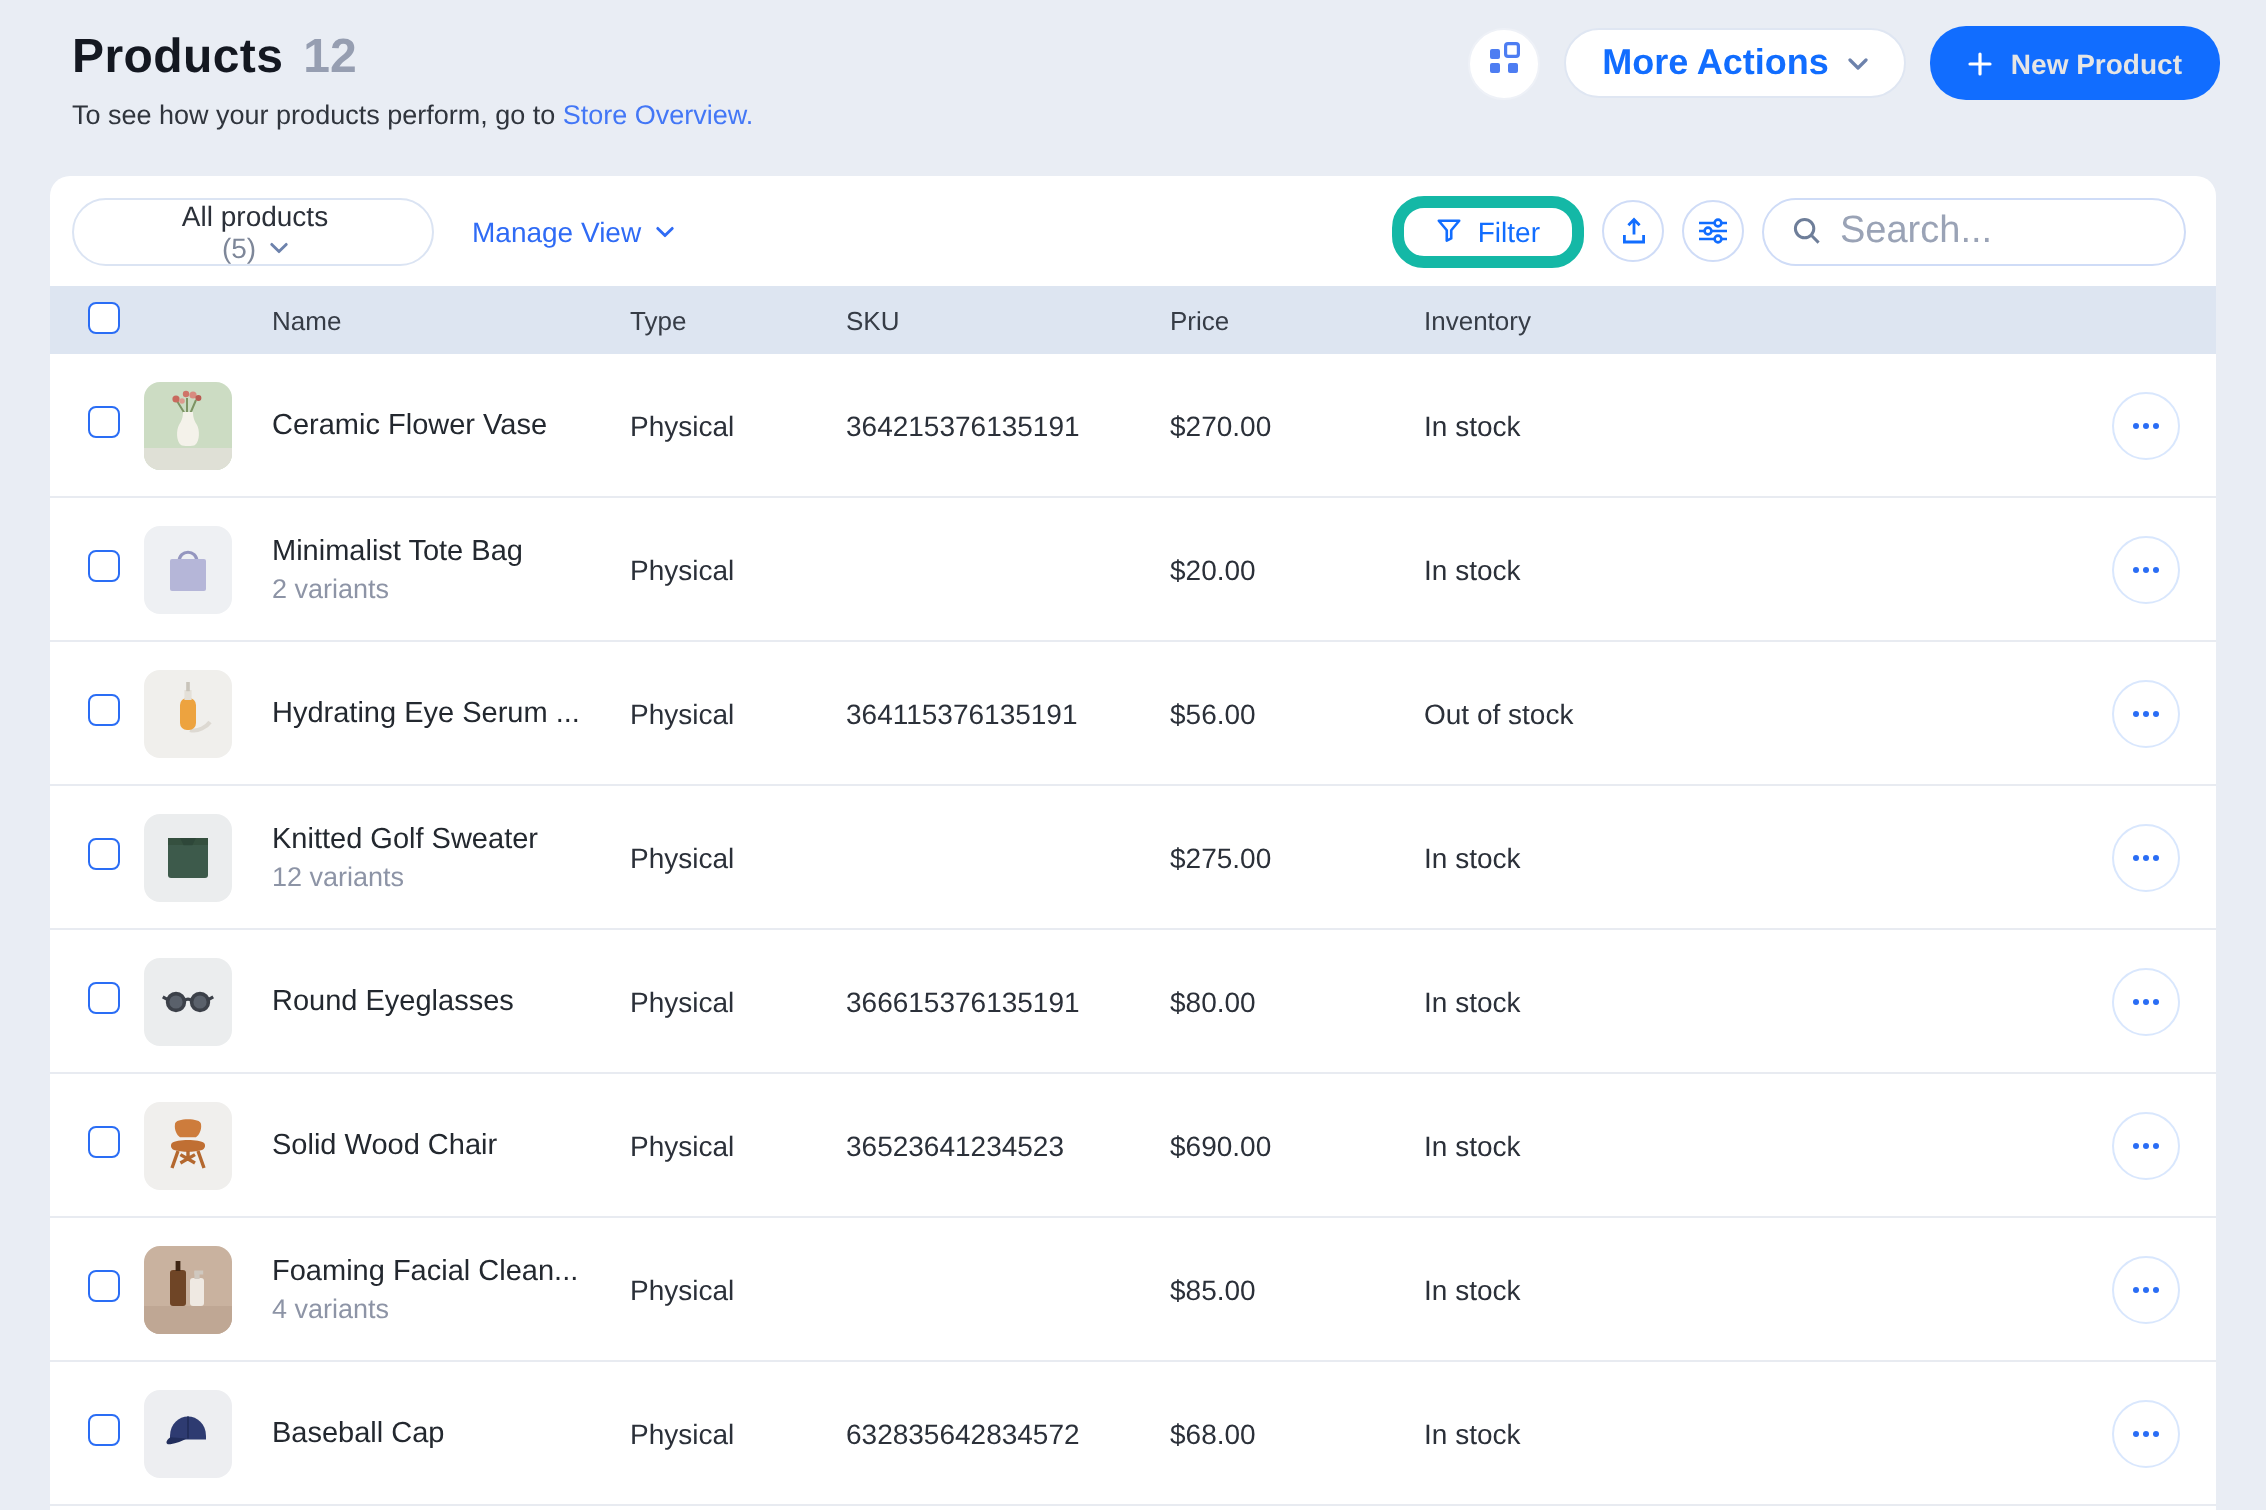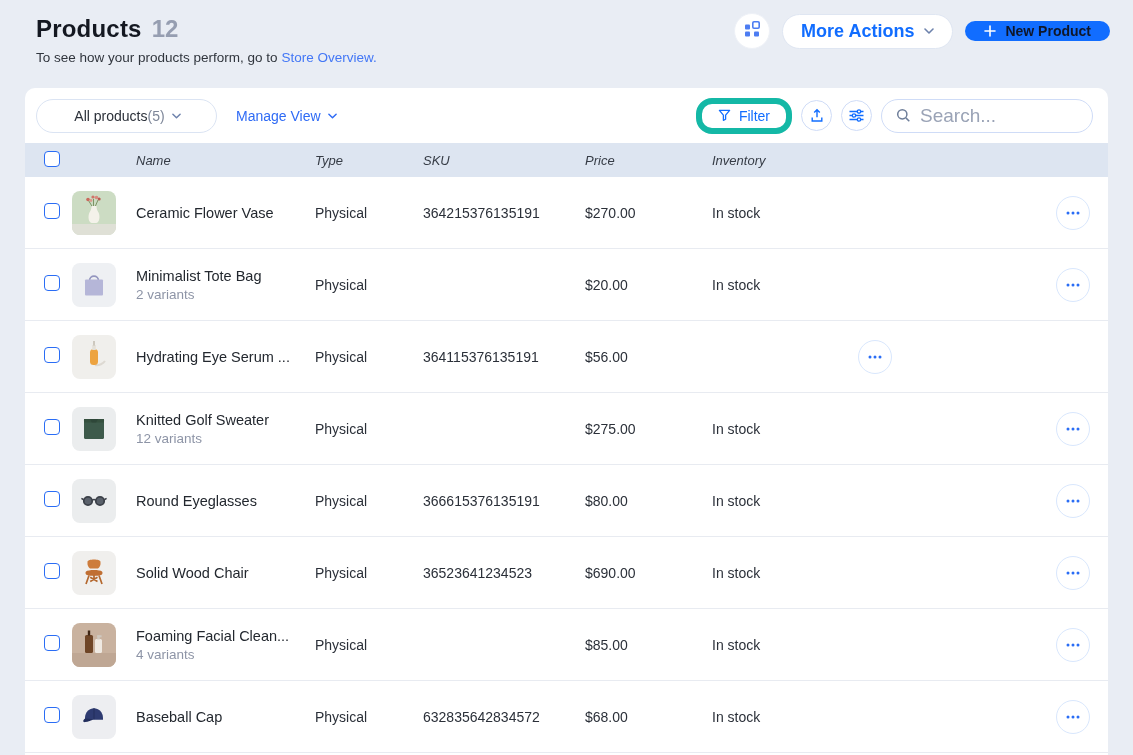--- a/index.html
+++ b/index.html
@@ -23,37 +23,37 @@
   .icon-circle-lg {
     width:36px; height:36px; border-radius:50%; background:#fff; border:1px solid #eef1f7;
     display:grid; place-items:center; cursor:pointer;
   }
   .btn-secondary {
     height:35px; padding:0 18px; border-radius:18px; background:#fff; border:1px solid #dfe6f2;
     color:#116dff; font-size:18px; font-weight:600; display:flex; align-items:center; gap:10px; cursor:pointer;
     font-family:inherit;
   }
   .btn-primary {
-    height:20px; padding:0 19px; border-radius:18px; background:#116dff; border:none;
-    color:#0f172a; font-size:14px; font-weight:600; display:flex; align-items:center; gap:9px; cursor:pointer;
+    height:37px; padding:0 19px; border-radius:18px; background:#116dff; border:none;
+    color:#e5e5e5; font-size:14px; font-weight:600; display:flex; align-items:center; gap:9px; cursor:pointer;
     font-family:inherit;
   }
 
   
   .card {
     position:absolute; left:25px; top:88px; width:1083px; height:667px;
     background:#fff; border-radius:10px 10px 0 0;
   }
 
   
   .toolbar { height:55px; display:flex; align-items:center; padding:0 15px 0 11px; }
   .view-pill {
     width:181px; height:34px; border:1px solid #dbe4f3; border-radius:17px; background:#fff;
-    display:flex; align-items:center; justify-content:center; padding:0 13px 0 15px;
-    font-size:14px; cursor:pointer;
+    display:flex; align-items:center; justify-content:space-between; padding:0 13px 0 15px;
+    font-size:14px; cursor:pointer;flex-direction:column;
   }
   .view-pill .vlabel { color:#2b3039; font-weight:400; }
   .view-pill .vright { display:flex; align-items:center; gap:7px; color:#7e8799; }
   .chev { color:#6d82ac; display:inline-flex; }
   .manage-view { margin-left:19px; display:flex; align-items:center; gap:7px; color:#2f6bf5; font-size:14px; cursor:pointer; }
   .manage-view .chev { color:#2f6bf5; }
 
   .toolbar-right { margin-left:auto; display:flex; align-items:center; gap:9px; }
   .filter-pill {
     height:32px; padding:12px 16px; border:6px solid #14b8a6; border-radius:16px; background:#fff;
@@ -74,21 +74,21 @@
   }
   .search-box input::placeholder { color:#9aa3b6; }
 
   
   .grid-cols {
     display:grid;
     grid-template-columns:50px 61px 179px 108px 162px 127px 1fr 70px;
     align-items:center;
   }
   .thead { height:34px; background:#dde5f1; font-size:13px; color:#363c46; }
-  .thead .col-label { font-weight:400;font-style:italic; }
+  .thead .col-label { font-weight:400; }
   .checkbox {
     display:inline-block; width:16px; height:16px; border:1.6px solid #2a6df5; border-radius:4px;
     background:#fff; margin-left:19px; cursor:pointer;
   }
   .row { height:72px; border-bottom:1px solid #e8ebf1; font-size:14px; color:#272c35; cursor:pointer; }
   .thumb { display:block; width:44px; height:44px; border-radius:8px; overflow:hidden; margin-left:-3px; }
   .thumb svg { display:block; }
   .name-cell { display:flex; flex-direction:column; justify-content:center; gap:3px; padding-right:22px; }
   .pname { font-size:14.5px; color:#23282f; white-space:nowrap; overflow:hidden; }
   .variants { font-size:13.5px; color:#8d94a6; }
@@ -310,20 +310,21 @@
             </svg>
           </span>
         </div>
     <div class="name-cell">
       <span class="pname">Hydrating Eye Serum ...</span>
 
     </div>
     <div class="cell-plain">Physical</div>
     <div class="cell-plain">364115376135191</div>
     <div class="cell-plain">$56.00</div>
+    <div class="cell-plain">Out of stock</div>
     <div class="actions-cell">
       <button class="row-menu">
         <span style="display:inline-flex;">
           <svg width="14" height="4" viewBox="0 0 14 4">
                 <g fill="#2a6df5">
                   <circle cx="2" cy="2" r="1.5"></circle>
                   <circle cx="7" cy="2" r="1.5"></circle>
                   <circle cx="12" cy="2" r="1.5"></circle>
                 </g>
               </svg>

